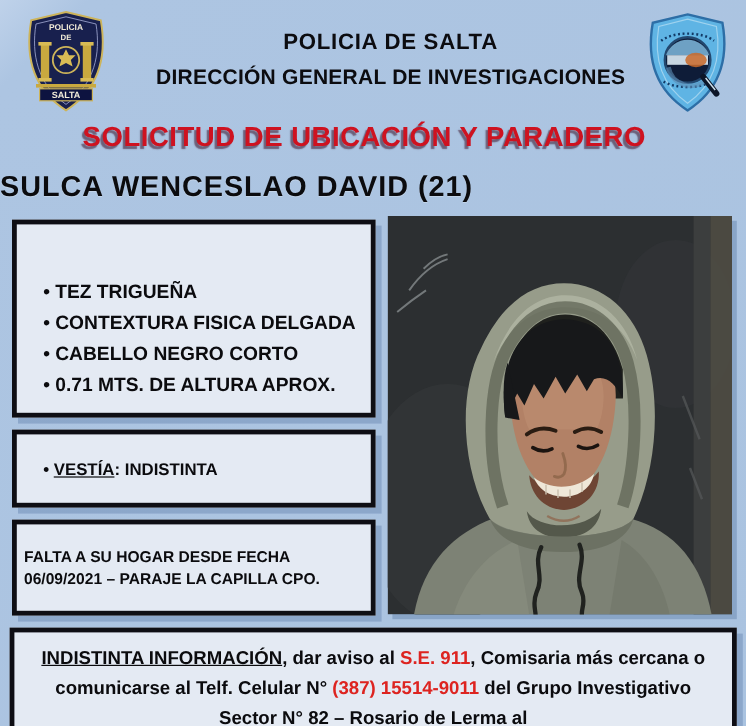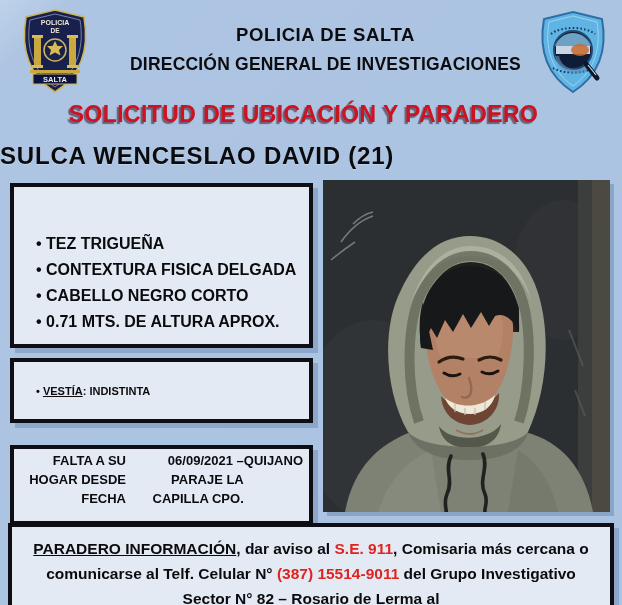--- a/index.html
+++ b/index.html
@@ -47,26 +47,26 @@
     text-align: center; font-size: 19px; font-weight: bold;
     color: #0b0b0e; text-decoration: underline; letter-spacing: .3px;
   }
   .physical-list { list-style: none; margin: 34px 0 0 0; padding: 0 0 0 12px; }
   .physical-list li {
     font-size: 16px; font-weight: bold; color: #0b0b0e;
     line-height: 26px; white-space: nowrap;
   }
   .physical-list li::before { content: "• "; }
   .box-clothing { top: 358px; height: 65px; display: flex; align-items: center; padding: 0 0 0 22px; }
-  .clothing-line { font-size: 11px; font-weight: bold; color: #0b0b0e; }
+  .clothing-line { font-size: 14px; font-weight: bold; color: #0b0b0e; }
   .clothing-line::before { content: "• "; }
   .clothing-label { text-decoration: underline; }
   .box-missing {
-    top: 433px; height: 80px; display: flex; flex-direction: row;
-    justify-content: center; text-align: right; padding: 2px 6px; margin-top: 12px;
+    top: 433px; height: 80px; display: flex; flex-direction: column;
+    justify-content: center; text-align: left; padding: 2px 6px;
   }
   .missing-line { font-size: 13px; font-weight: bold; color: #0b0b0e; line-height: 19px; }
   
   .photo-frame {
     position: absolute; left: 323px; top: 180px; width: 287px; height: 332px;
     box-shadow: 4px 4px 0 rgba(110, 140, 178, 0.55);
   }
   .photo-frame svg { display: block; }
   
   .box-contact {
@@ -136,21 +136,20 @@
     </ul>
   </div>
 
   <div class="box box-clothing">
     <div class="clothing-line"><span class="clothing-label">VESTÍA</span><span>: INDISTINTA</span></div>
   </div>
 
   <div class="box box-missing">
     <div class="missing-line">FALTA A SU HOGAR DESDE FECHA</div>
     <div class="missing-line">06/09/2021 – PARAJE LA CAPILLA CPO.</div>
-    <div class="missing-line">QUIJANO</div>
   </div>
 
   <div class="photo-frame">
     <svg width="287" height="332" viewBox="0 0 287 332">
       <rect width="287" height="332" fill="#2c2f31"></rect>
       <ellipse cx="50" cy="240" rx="70" ry="100" fill="#35383b" opacity="0.6"></ellipse>
       <ellipse cx="240" cy="90" rx="50" ry="70" fill="#33363a" opacity="0.5"></ellipse>
       <rect x="255" y="0" width="14" height="332" fill="#3c3e3e"></rect>
       <rect x="269" y="0" width="18" height="332" fill="#4f4c44" opacity="0.9"></rect>
       <path d="M18,62 q14,-20 32,-26 M8,80 q12,-10 24,-18 M30,44 q10,-10 20,-12" stroke="#9aa0a2" stroke-width="1.6" fill="none" opacity="0.65"></path>
@@ -186,16 +185,16 @@
       <path d="M116,246 C126,262 166,262 178,244 C176,260 164,268 146,268 C128,268 118,260 116,246 Z" fill="#54584b"></path>
 
       <path d="M85,252 C100,272 190,272 205,252 C200,270 180,280 146,280 C112,280 92,270 85,252 Z" fill="#6c7163"></path>
 
       <path d="M128,276 c-7,14 3,24 -4,38 c-5,12 3,18 -3,26" stroke="#20221f" stroke-width="3.6" fill="none" stroke-linecap="round"></path>
       <path d="M160,274 c6,14 -5,26 2,40 c4,10 -3,16 1,22" stroke="#20221f" stroke-width="3.6" fill="none" stroke-linecap="round"></path>
     </svg>
   </div>
 
   <div class="box box-contact">
-    <div class="contact-text"><span class="seg-underline">PARADERO INFORMACIÓN</span><span>, dar aviso al </span><span class="seg-red">S.E. 911</span><span>, Comisaria más cercana o comunicarse al Telf. Celular N° </span><span class="seg-red">(387) 15514-9011</span><span> del Grupo Investigativo Sector N° 82 – Rosario de Lerma al</span></div>
+    <div class="contact-text"><span class="seg-underline">INDISTINTA INFORMACIÓN</span><span>, dar aviso al </span><span class="seg-red">S.E. 911</span><span>, Comisaria más cercana o comunicarse al Telf. Celular N° </span><span class="seg-red">(387) 15514-9011</span><span> del Grupo Investigativo Sector N° 82 – Rosario de Lerma al</span></div>
   </div>
 
 </div>
 
 </body></html>

